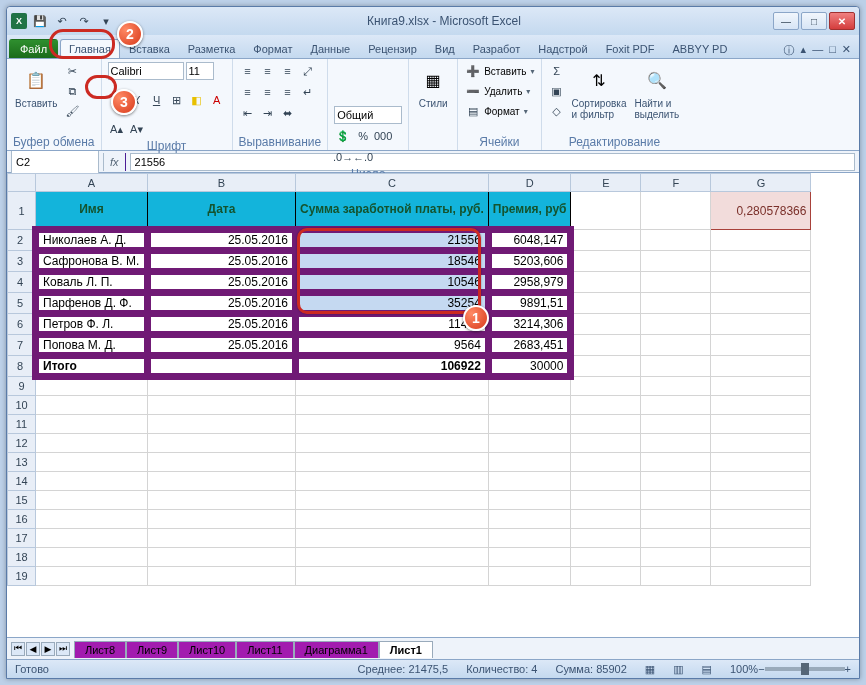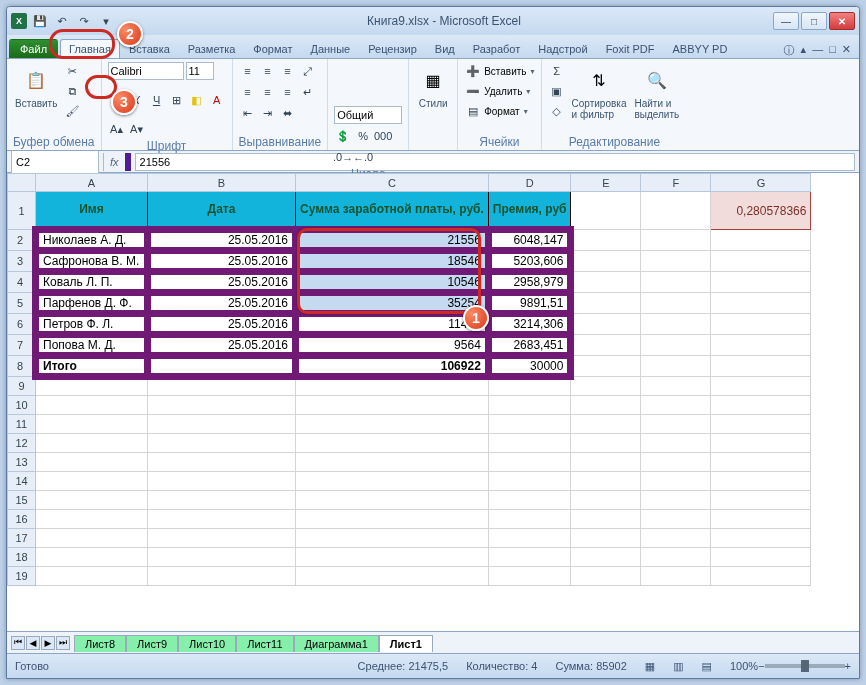--- a/index.html
+++ b/index.html
@@ -25,43 +25,43 @@
 .bigbtn { display: flex; flex-direction: column; align-items: center; gap: 2px; padding: 2px; }
 .bigbtn .ico { width: 32px; height: 32px; display: flex; align-items: center; justify-content: center; }
 .bigbtn .lbl { font-size: 10px; color: #3b5372; }
 .smico { width: 18px; height: 18px; display: flex; align-items: center; justify-content: center; font-size: 11px; color: #345; }
 .col { display: flex; flex-direction: column; gap: 2px; }
 .row { display: flex; gap: 2px; align-items: center; }
 select.fake, input.fake { font-size: 11px; border: 1px solid #abc; height: 18px; padding: 0 2px; background:#fff; }
 .dd { display:inline-block; font-size:8px; color:#567; margin-left:2px; }
 .formula-bar { display: flex; align-items: center; border-bottom: 1px solid #8ba6c8; background: #eef3fa; height: 22px; }
 .namebox { width: 88px; border: 1px solid #abc; margin: 2px 4px; height: 32px; font-size: 11px; padding: 0 4px; background:#fff; display:flex; align-items:center; }
-.fx { font-style: italic; font-size: 11px; color: #567; padding: 0 6px; border-left:1px solid #abc; border-right:6px solid #4c1d95; height:18px; display:flex; align-items:center; }
+.fx { font-style: italic; font-size: 11px; color: #567; padding: 0 6px; border-left:1px solid #abc; border-right:1px solid #4c1d95; height:18px; display:flex; align-items:center; }
 .formula-input { flex: 1; border: 1px solid #abc; margin: 2px 4px; height: 18px; font-size: 11px; padding: 0 4px; background:#fff; display:flex; align-items:center; }
 .sheet-area { flex: 1; overflow: hidden; position: relative; background:#fff; display:flex; flex-direction:column; }
 .grid-wrap { flex:1; overflow:auto; }
 table.grid { border-collapse: collapse; font-size: 12px; }
 .colhdr, .rowhdr, .corner { background: #e8eef7; border: 1px solid #b8c8dc; text-align: center; font-size: 11px; color: #345; }
 .colhdr { height: 18px; }
 .rowhdr { width: 28px; }
 .corner { width: 28px; height: 18px; }
 .cell { border: 1px solid #d4d4d4; height: 19px; padding: 0 4px; white-space: nowrap; overflow:hidden; }
 .hdr-cell { background: #13b4db; color: #14532d; font-weight: bold; text-align: center; border: 1px solid #000; vertical-align: middle; }
 .data-cell { border: 7px solid #701a75; background: #fff; margin-top: 45px; }
 .sel-cell { background: #c5d9f1 !important; }
 .g1 { background: #f2dcdb; border:1px solid #a8413a; color:#7a2f29; text-align:right; }
 .bold { font-weight: bold; }
 .center { text-align: right; }
 .right { text-align: right; }
 .sheet-tabs { height: 22px; background: #eef3fa; border-top: 1px solid #8ba6c8; display: flex; align-items: center; font-size: 11px; }
 .sheet-tabs .nav { display:flex; gap:1px; padding:0 4px; }
 .sheet-tabs .nav span { width:14px; height:14px; border:1px solid #9ab; background:#dce8f7; display:flex; align-items:center; justify-content:center; font-size:9px; }
-.stab { padding: 2px 10px; border: 1px solid #9ab; border-bottom:none; background: #86efac; margin-top:2px; }
+.stab { padding: 2px 10px; border: 1px solid #9ab; border-bottom:none; background: #a21caf; margin-top:2px; }
 .stab.active { background: #fff; font-weight: bold; }
-.statusbar { height: 25px; background: linear-gradient(#dce8f7,#c4d9ef); border-top: 1px solid #8ba6c8; display: flex; align-items: center; font-size: 11px; color: #3b5372; padding: 0 8px; gap: 18px; }
+.statusbar { height: 19px; background: linear-gradient(#dce8f7,#c4d9ef); border-top: 1px solid #8ba6c8; display: flex; align-items: center; font-size: 11px; color: #3b5372; padding: 0 8px; gap: 18px; }
 .statusbar .spacer { flex:1; }
 .zoom { display:flex; align-items:center; gap:0; }
 .zoom .track { width:80px; height:4px; background:#9ab; position:relative; }
 .zoom .thumb { width:8px; height:12px; background:#567; position:absolute; left:36px; top:-4px; }
 .sel-border { position:absolute; border:3px solid #cc2a22; border-radius:10px; pointer-events:none; box-shadow: 0 0 2px rgba(0,0,0,0.4); }
 .callout { position:absolute; width:26px; height:26px; border-radius:50%; background:radial-gradient(circle at 30% 30%, #ff8a65, #d8391a); border:2px solid #fff; box-shadow:0 1px 3px rgba(0,0,0,0.5); color:#fff; font-weight:bold; display:flex; align-items:center; justify-content:center; font-size:14px; pointer-events:none; z-index:50; }
 .ring { position:absolute; border:3px solid #cc2a22; border-radius:14px; pointer-events:none; z-index:40; }
 </style>
 </head>
 <body>

